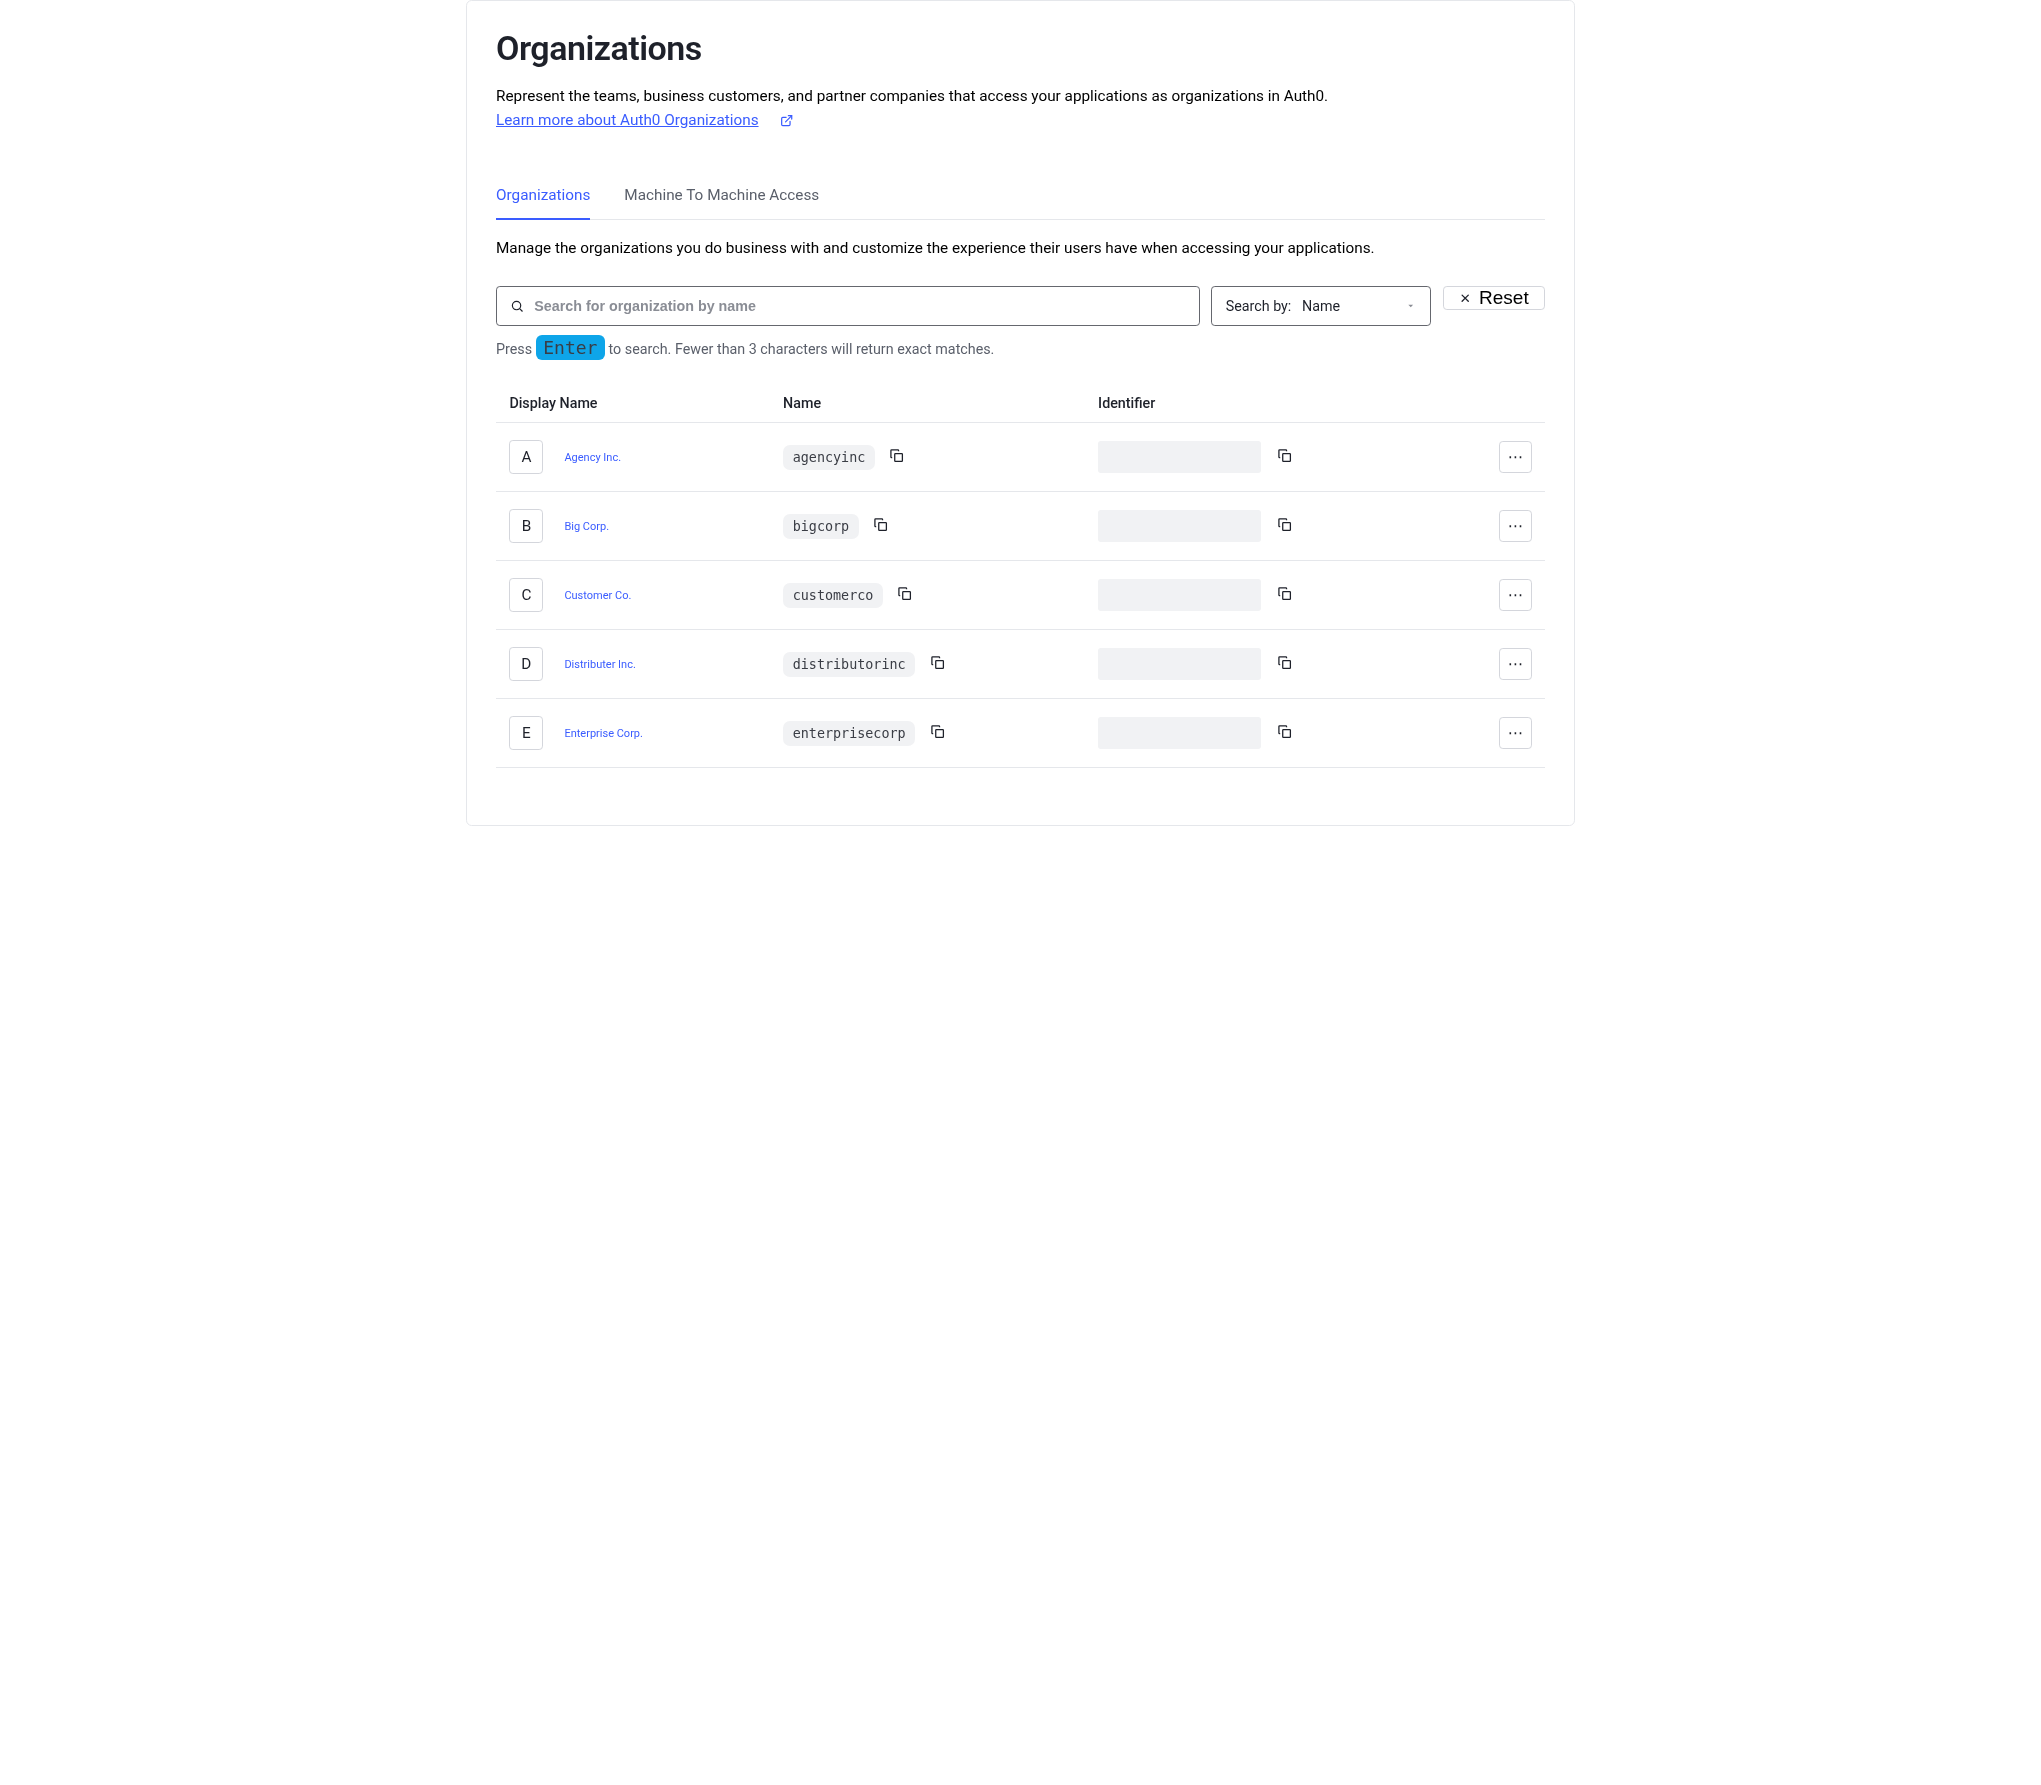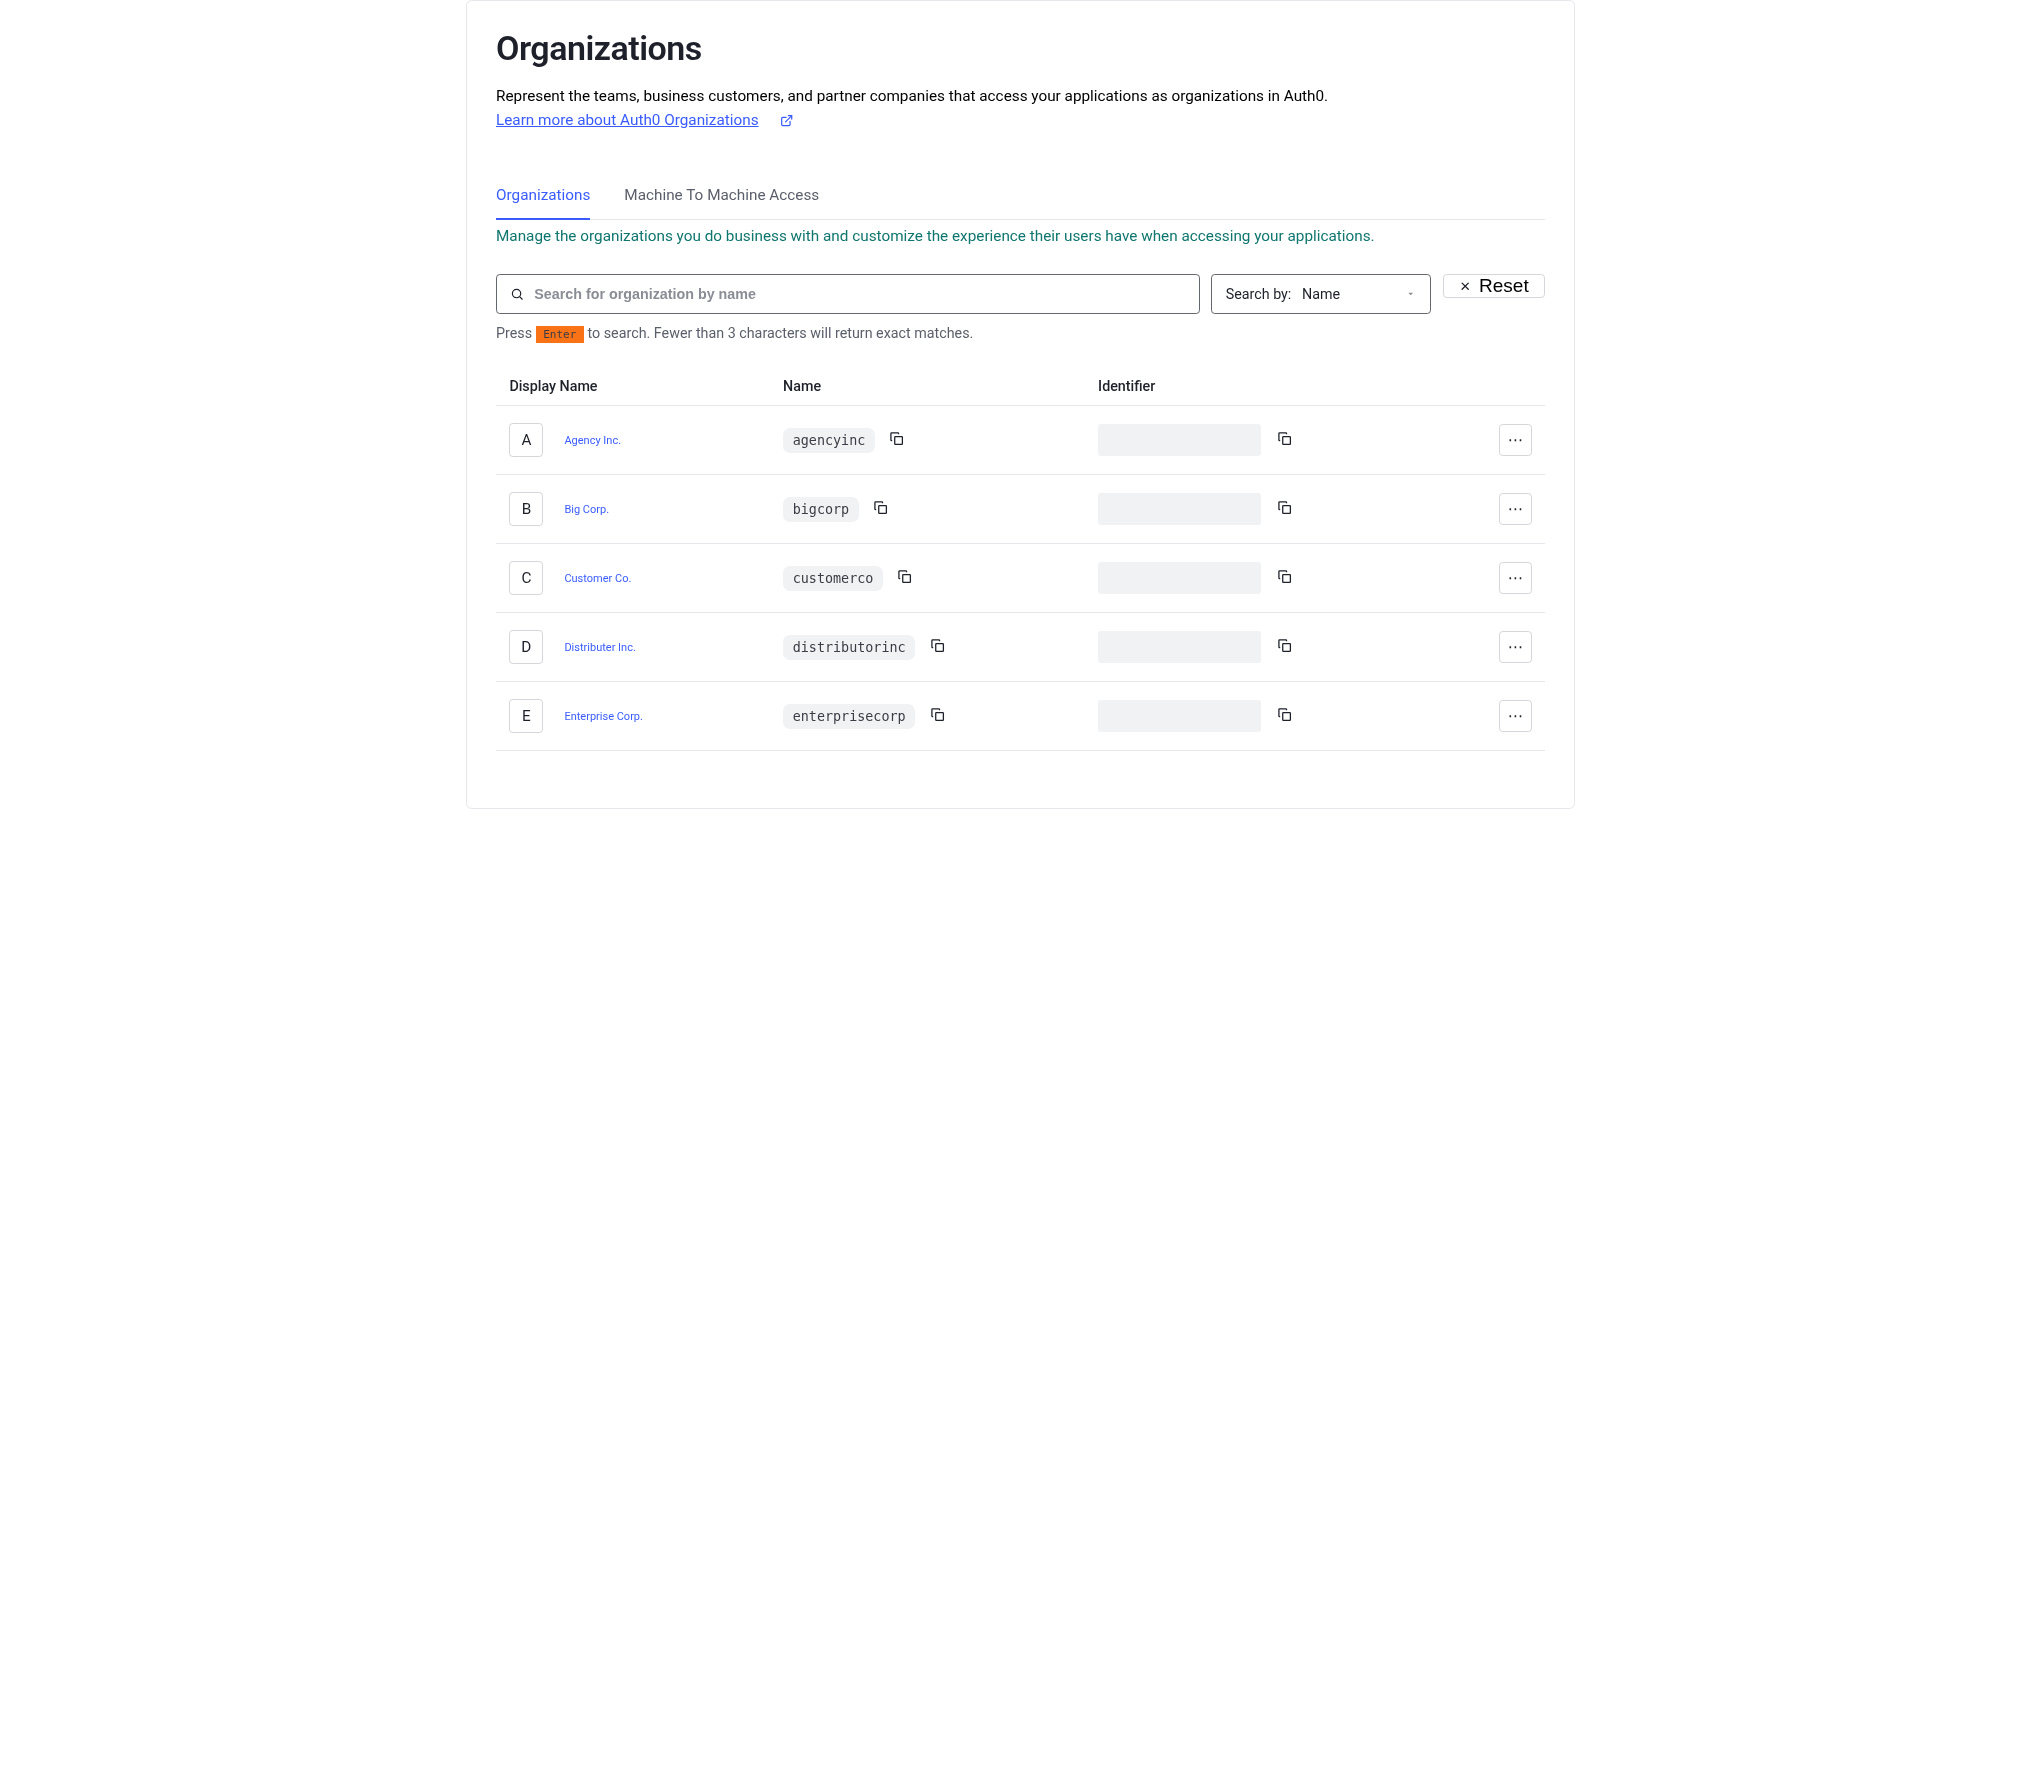--- a/index.html
+++ b/index.html
@@ -77,23 +77,23 @@
     padding: 11.5px 19px;
     font-size: 14.3px;
     font-weight: 500;
     display: inline-flex;
     align-items: center;
     gap: 9.6px;
     cursor: pointer;
   }
   .btn-primary svg { width: 13.4px; height: 13.4px; }
   .section-desc {
-    margin-top: 7px;
-    font-size: 15.3px;
-    color: #0f766e;
+    margin-top: 19px;
+    font-size: 15.3px;
+    color: #000000;
   }
   .search-row {
     display: flex;
     gap: 11.5px;
     margin-top: 29px;
     align-items: stretch;
   }
   .search-box {
     flex: 1;
     display: flex;
@@ -141,25 +141,25 @@
     background: #fff;
     font-size: 19px;
     cursor: pointer;
   }
   .hint {
     margin-top: 11.5px;
     font-size: 14.3px;
     color: #5a5f6a;
   }
   .hint .kbd {
-    background: #f97316;
-    border-radius: 0;
+    background: #0ea5e9;
+    border-radius: 6px;
     padding: 1.9px 7.6px;
     font-family: ui-monospace, SFMono-Regular, Menlo, monospace;
-    font-size: 11px;
+    font-size: 18px;
     color: #3a3d45;
   }
   table.org-table {
     width: 100%;
     border-collapse: collapse;
     margin-top: 25px;
   }
   .org-table th {
     text-align: left;
     font-size: 14.3px;

